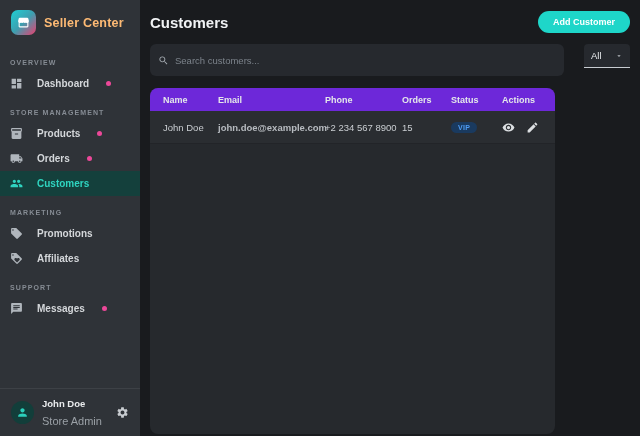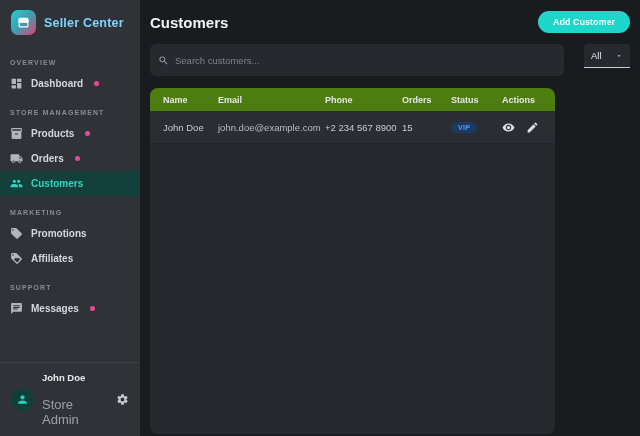--- a/index.html
+++ b/index.html
@@ -16,50 +16,50 @@
     background: #2f3338;
     display: flex; flex-direction: column;
   }
   .brand { display: flex; align-items: center; gap: 8px; padding: 10px 11px 11px 11px; }
   .logo {
     width: 25px; height: 25px; border-radius: 7px;
     background: linear-gradient(135deg, #1fd0d4 0%, #3d9fb0 50%, #ec3e6f 100%);
     display: flex; align-items: center; justify-content: center; color: #ffffff;
   }
   .logo svg { width: 13px; height: 13px; }
-  .brand-name { font-size: 12.5px; font-weight: 700; color: #7dd3fc; letter-spacing: .2px; }
+  .brand-name { font-size: 12.5px; font-weight: 700; color: #fdba74; letter-spacing: .2px; }
 
   .nav { display: flex; flex-direction: column; }
   .section-label {
     font-size: 7px; font-weight: 700; letter-spacing: 1.1px;
     color: #868c94; margin: 13px 10px 5px 10px;
   }
   .nav-item {
-    display: flex; align-items: center; gap: 8px;
+    display: flex; align-items: center; gap: 14px;
     height: 25px; padding: 0 10px; cursor: pointer; color: #d4d7da;
   }
   .nicon { width: 13px; height: 13px; color: #b0b6bc; display: flex; flex-shrink: 0; }
   .nicon svg { width: 13px; height: 13px; }
   .nlabel { font-size: 10px; font-weight: 600; white-space: nowrap; }
   .ndot { width: 5px; height: 5px; border-radius: 50%; background: #ec4899; margin-left: 3px; }
   .nav-item.active { background: #14403c; color: #2fd4c0; }
   .nav-item.active .nicon { color: #2fd4c0; }
 
   .user-box {
     margin-top: auto; border-top: 1px solid rgba(255,255,255,.07);
     padding: 9px 11px; display: flex; align-items: center; gap: 8px;
   }
   .avatar {
     width: 23px; height: 23px; border-radius: 50%;
     background: #123e3a; color: #2bd0bc;
     display: flex; align-items: center; justify-content: center; flex-shrink: 0;
   }
   .avatar svg { width: 13px; height: 13px; }
   .user-name { font-size: 9.5px; font-weight: 700; color: #e9ebed; }
-  .user-role { font-size: 13px; color: #9aa0a6; margin-top: 14px; }
+  .user-role { font-size: 11px; color: #9aa0a6; margin-top: 6px; }
   .settings-btn { margin-left: auto; color: #c9cdd1; cursor: pointer; display: flex; }
   .settings-btn svg { width: 13px; height: 13px; }
 
   
   .main { flex: 1; padding: 11px 10px 0 10px; display: flex; flex-direction: column; min-width: 0; }
   .main-header { display: flex; justify-content: space-between; align-items: center; }
   .page-title { font-size: 15px; font-weight: 700; color: #f1f3f5; }
   .add-btn {
     background: #1ed6c9; color: #ffffff; border: none; border-radius: 15px;
     padding: 6px 15px; font-size: 9px; font-weight: 700; cursor: pointer;
@@ -89,26 +89,26 @@
 
   .table-card {
     margin-top: 12px; width: 405px; height: 346px;
     background: #26292d; border-radius: 8px; overflow: hidden;
   }
   .t-head, .t-row {
     display: grid;
     grid-template-columns: 55px 107px 77px 49px 51px auto;
     align-items: center; padding: 0 13px;
   }
-  .t-head { background: #4d7c0f; height: 23px; font-size: 9px; font-weight: 700; color: #e4e7ea; }
+  .t-head { background: #6d28d9; height: 23px; font-size: 9px; font-weight: 700; color: #e4e7ea; }
   .t-row {
     height: 33px; font-size: 9.5px; color: #caced2;
     background: #2a2d31; border-bottom: 1px solid rgba(0,0,0,.18);
   }
-  .cell-email { color: #b7bbc0; }
+  .cell-email { color: #b7bbc0; font-weight: bold; }
   .badge-cell { display: flex; }
   .vip-badge {
     font-size: 7px; font-weight: 700; color: #4f9df5; background: #1a3a5f;
     padding: 2px 7px; border-radius: 8px; letter-spacing: .3px;
   }
   .actions-cell { display: flex; gap: 11px; align-items: center; }
   .action-icon { width: 13px; height: 13px; color: #dcdfe2; cursor: pointer; display: flex; }
   .action-icon svg { width: 13px; height: 13px; }
 </style>
 </head>

